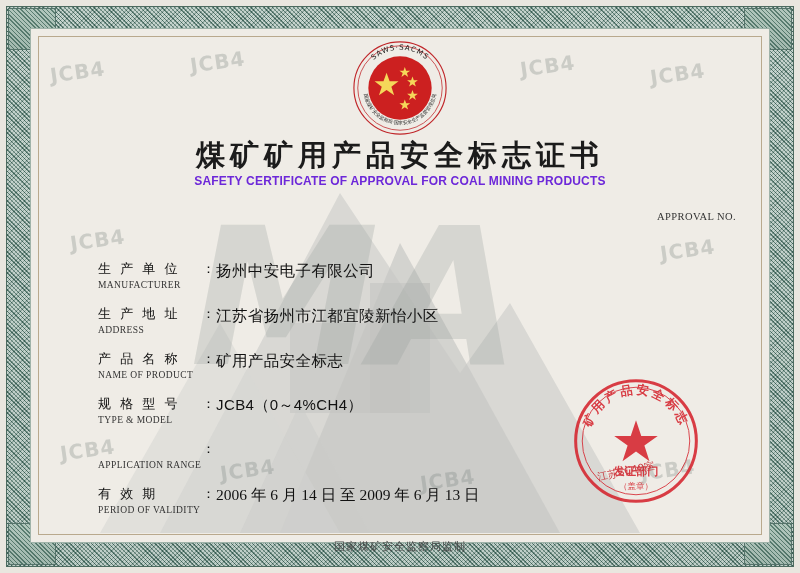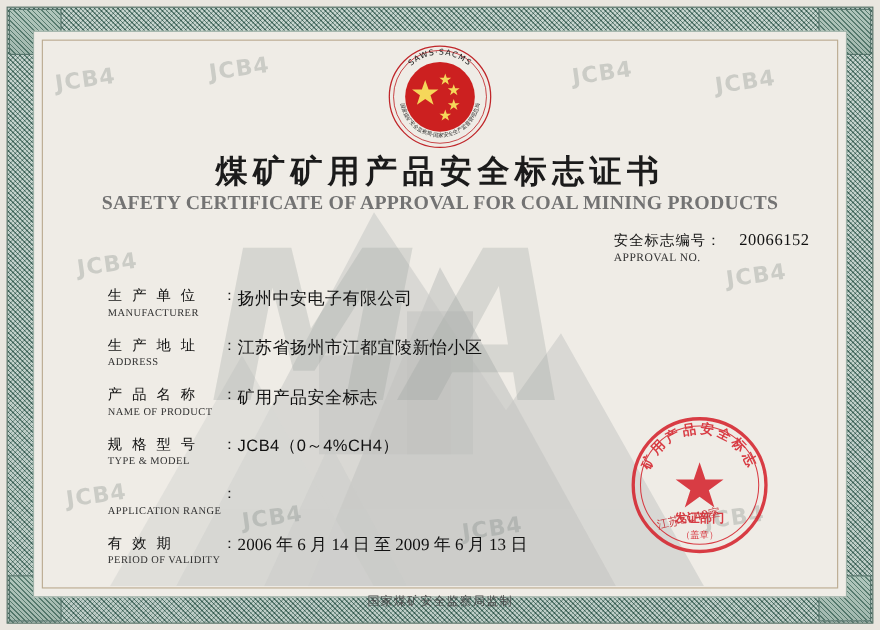--- a/index.html
+++ b/index.html
@@ -123,25 +123,25 @@
     font-weight: bold;
     font-size: 29px;
     letter-spacing: 5px;
     color: #1b1b1b;
   }
   .title-en {
     position: absolute;
     top: 136px;
     left: 0; right: 0;
     text-align: center;
-    font-family: Liberation Serif, serif;
+    font-family: Liberation Sans, sans-serif;
     font-weight: bold;
-    font-size: 18px;
+    font-size: 12px;
     letter-spacing: 0.2px;
-    color: #737373;
+    color: #6d28d9;
   }
 
   
   .approval {
     position: absolute;
     right: 24px;
     top: 172px;
     text-align: left;
   }
   .approval .line1 {
@@ -309,23 +309,20 @@
       <path id="emArcBot" d="M50,50 m-38,0 a38,38 0 0,0 76,0" fill="none"></path>
       <text font-family="DejaVu Sans, sans-serif" font-size="5" fill="#1b1b1b">
         <textPath href="#emArcBot" startOffset="50%" text-anchor="middle">国家煤矿安全监察局·国家安全生产监督管理总局</textPath>
       </text>
     </svg>
 
     <div class="title-cn">煤矿矿用产品安全标志证书</div>
     <div class="title-en">SAFETY CERTIFICATE OF APPROVAL FOR COAL MINING PRODUCTS</div>
 
     <div class="approval">
-      <div class="line1">
-        <span>安全标志编号：</span><span class="num">20066152</span>
-      </div>
       <div class="line2">APPROVAL  NO.</div>
     </div>
 
     <div class="fields">
 
       <div class="field-row">
         <span class="f-label-cn">生 产 单 位</span>
         <span class="f-label-en">MANUFACTURER</span>
         <span class="f-label-cn" style="left:104px;">：</span>
         <span class="f-value">扬州中安电子有限公司</span>

